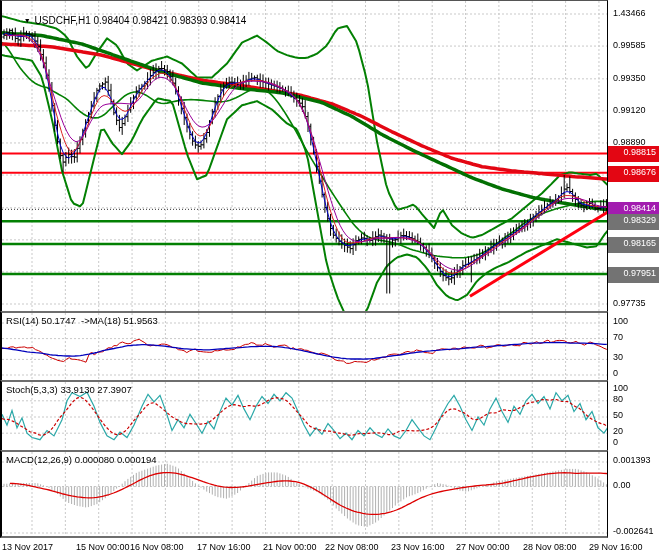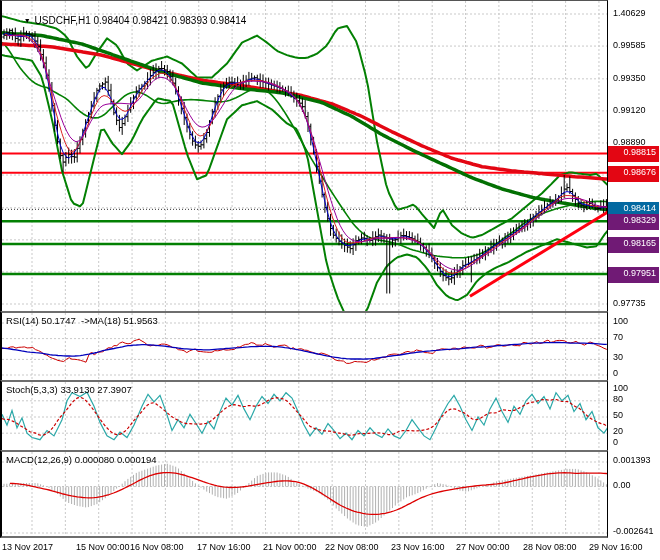--- a/index.html
+++ b/index.html
@@ -13,22 +13,22 @@
   #macd-panel{top:450px;height:88px;border-top:2px solid #6e6e6e;border-bottom:2px solid #6e6e6e;}
   .panel svg{display:block;}
   .sym-title{position:absolute;top:3px;left:5px;font-size:10px;color:#000;white-space:pre;}
   .sym-title .tri{font-size:7px;vertical-align:1px;margin-right:4px;cursor:pointer;}
   .ind-label{position:absolute;top:2px;left:4px;font-size:9.5px;color:#000;white-space:pre;}
   #y-axis{position:absolute;left:608px;top:0;width:52px;height:538px;background:#fff;}
   .ytick{position:absolute;left:5px;font-size:9px;color:#000;white-space:nowrap;}
   .badge{position:absolute;left:0;width:51px;height:16px;line-height:12px;font-size:9px;
          color:#fff;text-align:right;padding-right:3px;box-sizing:border-box;}
   .badge.red{background:#e30613;}
-  .badge.green{background:#701a75;}
-  .badge.black{background:#0369a1;}
+  .badge.green{background:#737373;}
+  .badge.black{background:#a21caf;}
   #x-axis{position:absolute;left:0;top:538px;width:660px;height:38px;background:#fff;}
   .xtick{position:absolute;top:4px;font-size:9px;color:#000;white-space:nowrap;}
 </style>
 </head>
 <body>
 
 <div id="app">
 
   <div class="panel" id="main-panel">
     <svg id="main-svg" width="605" height="310">
@@ -164,21 +164,21 @@
         <line x1="0" y1="10" x2="605" y2="10" stroke="#c9c9c9" stroke-width="1" stroke-dasharray="2,2"></line>
         <line x1="0" y1="34.517352503718385" x2="605" y2="34.517352503718385" stroke="#c9c9c9" stroke-width="1" stroke-dasharray="2,2"></line>
         <line x1="0" y1="81" x2="605" y2="81" stroke="#c9c9c9" stroke-width="1" stroke-dasharray="2,2"></line>
         <path d="M2.0 34.5L2.0 31.8M4.8 34.5L4.8 31.7M7.6 34.5L7.6 31.5M10.4 34.5L10.4 31.4M13.3 34.5L13.3 31.3M16.1 34.5L16.1 31.2M18.9 34.5L18.9 31.0M21.7 34.5L21.7 31.0M24.5 34.5L24.5 31.0M27.3 34.5L27.3 31.0M30.2 34.5L30.2 31.0M33.0 34.5L33.0 31.0M35.8 34.5L35.8 31.3M38.6 34.5L38.6 32.3M41.4 34.5L41.4 33.3M44.2 34.5L44.2 34.2M47.0 34.5L47.0 36.0M49.9 34.5L49.9 37.9M52.7 34.5L52.7 39.9M55.5 34.5L55.5 42.0M58.3 34.5L58.3 44.5M61.1 34.5L61.1 46.9M63.9 34.5L63.9 49.4M66.7 34.5L66.7 51.0M69.6 34.5L69.6 52.0M72.4 34.5L72.4 53.0M75.2 34.5L75.2 53.9M78.0 34.5L78.0 54.4M80.8 34.5L80.8 54.9M83.6 34.5L83.6 55.4M86.4 34.5L86.4 55.1M89.3 34.5L89.3 54.1M92.1 34.5L92.1 53.1M94.9 34.5L94.9 52.2M97.7 34.5L97.7 50.2M100.5 34.5L100.5 48.2M103.3 34.5L103.3 46.2M106.2 34.5L106.2 44.1M109.0 34.5L109.0 41.6M111.8 34.5L111.8 39.1M114.6 34.5L114.6 36.6M117.4 34.5L117.4 34.2M120.2 34.5L120.2 31.7M123.0 34.5L123.0 29.2M125.9 34.5L125.9 26.9M128.7 34.5L128.7 24.9M131.5 34.5L131.5 22.9M134.3 34.5L134.3 20.9M137.1 34.5L137.1 19.7M139.9 34.5L139.9 18.7M142.7 34.5L142.7 17.7M145.6 34.5L145.6 16.7M148.4 34.5L148.4 15.7M151.2 34.5L151.2 14.7M154.0 34.5L154.0 13.7M156.8 34.5L156.8 13.1M159.6 34.5L159.6 12.6M162.5 34.5L162.5 12.1M165.3 34.5L165.3 11.7M168.1 34.5L168.1 12.7M170.9 34.5L170.9 13.7M173.7 34.5L173.7 14.7M176.5 34.5L176.5 16.5M179.3 34.5L179.3 19.0M182.2 34.5L182.2 21.5M185.0 34.5L185.0 23.9M187.8 34.5L187.8 26.4M190.6 34.5L190.6 28.9M193.4 34.5L193.4 31.4M196.2 34.5L196.2 33.6M199.0 34.5L199.0 35.6M201.9 34.5L201.9 37.6M204.7 34.5L204.7 39.6M207.5 34.5L207.5 41.1M210.3 34.5L210.3 42.6M213.1 34.5L213.1 44.1M215.9 34.5L215.9 45.2M218.8 34.5L218.8 45.7M221.6 34.5L221.6 46.2M224.4 34.5L224.4 46.7M227.2 34.5L227.2 45.7M230.0 34.5L230.0 44.2M232.8 34.5L232.8 42.7M235.6 34.5L235.6 41.0M238.5 34.5L238.5 38.5M241.3 34.5L241.3 36.0M244.1 34.5L244.1 33.6M246.9 34.5L246.9 31.1M249.7 34.5L249.7 28.6M252.5 34.5L252.5 26.1M255.3 34.5L255.3 23.8M258.2 34.5L258.2 22.8M261.0 34.5L261.0 21.9M263.8 34.5L263.8 20.9M266.6 34.5L266.6 20.4M269.4 34.5L269.4 20.4M272.2 34.5L272.2 20.4M275.1 34.5L275.1 20.5M277.9 34.5L277.9 21.4M280.7 34.5L280.7 22.4M283.5 34.5L283.5 23.4M286.3 34.5L286.3 24.9M289.1 34.5L289.1 26.9M291.9 34.5L291.9 28.8M294.8 34.5L294.8 30.8M297.6 34.5L297.6 32.4M300.4 34.5L300.4 33.8M303.2 34.5L303.2 35.3M306.0 34.5L306.0 36.6M308.8 34.5L308.8 37.6M311.6 34.5L311.6 38.6M314.5 34.5L314.5 39.6M317.3 34.5L317.3 41.4M320.1 34.5L320.1 43.4M322.9 34.5L322.9 45.4M325.7 34.5L325.7 47.6M328.5 34.5L328.5 50.6M331.4 34.5L331.4 53.5M334.2 34.5L334.2 56.5M337.0 34.5L337.0 59.1M339.8 34.5L339.8 61.6M342.6 34.5L342.6 64.1M345.4 34.5L345.4 66.5M348.2 34.5L348.2 68.5M351.1 34.5L351.1 70.5M353.9 34.5L353.9 72.4M356.7 34.5L356.7 73.5M359.5 34.5L359.5 74.0M362.3 34.5L362.3 74.5M365.1 34.5L365.1 74.9M367.9 34.5L367.9 73.4M370.8 34.5L370.8 72.0M373.6 34.5L373.6 70.5M376.4 34.5L376.4 68.5M379.2 34.5L379.2 66.0M382.0 34.5L382.0 63.5M384.8 34.5L384.8 61.1M387.7 34.5L387.7 58.6M390.5 34.5L390.5 56.1M393.3 34.5L393.3 53.6M396.1 34.5L396.1 51.3M398.9 34.5L398.9 49.4M401.7 34.5L401.7 47.4M404.5 34.5L404.5 45.4M407.4 34.5L407.4 44.2M410.2 34.5L410.2 43.3M413.0 34.5L413.0 42.3M415.8 34.5L415.8 41.1M418.6 34.5L418.6 39.6M421.4 34.5L421.4 38.2M424.2 34.5L424.2 36.7M427.1 34.5L427.1 35.2M429.9 34.5L429.9 33.7M432.7 34.5L432.7 32.2M435.5 34.5L435.5 31.1M438.3 34.5L438.3 31.6M441.1 34.5L441.1 32.1M444.0 34.5L444.0 32.6M446.8 34.5L446.8 33.7M449.6 34.5L449.6 35.2M452.4 34.5L452.4 36.7M455.2 34.5L455.2 38.1M458.0 34.5L458.0 38.6M460.8 34.5L460.8 39.1M463.7 34.5L463.7 39.6M466.5 34.5L466.5 39.3M469.3 34.5L469.3 38.3M472.1 34.5L472.1 37.3M474.9 34.5L474.9 36.3M477.7 34.5L477.7 35.3M480.5 34.5L480.5 34.3M483.4 34.5L483.4 33.3M486.2 34.5L486.2 32.3M489.0 34.5L489.0 31.4M491.8 34.5L491.8 30.4M494.6 34.5L494.6 29.4M497.4 34.5L497.4 28.8M500.3 34.5L500.3 28.3M503.1 34.5L503.1 27.8M505.9 34.5L505.9 27.3M508.7 34.5L508.7 26.8M511.5 34.5L511.5 26.3M514.3 34.5L514.3 25.8M517.1 34.5L517.1 25.3M520.0 34.5L520.0 24.8M522.8 34.5L522.8 24.3M525.6 34.5L525.6 23.9M528.4 34.5L528.4 23.4M531.2 34.5L531.2 22.9M534.0 34.5L534.0 22.4M536.9 34.5L536.9 21.9M539.7 34.5L539.7 21.4M542.5 34.5L542.5 20.9M545.3 34.5L545.3 20.4M548.1 34.5L548.1 19.9M550.9 34.5L550.9 19.4M553.7 34.5L553.7 18.9M556.6 34.5L556.6 18.4M559.4 34.5L559.4 17.9M562.2 34.5L562.2 17.4M565.0 34.5L565.0 16.9M567.8 34.5L567.8 16.9M570.6 34.5L570.6 16.9M573.4 34.5L573.4 16.9M576.3 34.5L576.3 17.4M579.1 34.5L579.1 18.4M581.9 34.5L581.9 19.3M584.7 34.5L584.7 20.3M587.5 34.5L587.5 21.8M590.3 34.5L590.3 23.3M593.2 34.5L593.2 24.7M596.0 34.5L596.0 26.4M598.8 34.5L598.8 28.4M601.6 34.5L601.6 30.4M604.4 34.5L604.4 32.3" stroke="#b0b0b0" stroke-width="1" fill="none"></path>
         <path d="M8.0 31.4 L10.8 31.5 L13.6 31.7 L16.4 31.9 L19.2 32.3 L22.0 32.7 L24.8 33.1 L27.6 33.7 L30.4 34.3 L33.2 34.9 L36.0 35.6 L38.8 36.2 L41.6 36.8 L44.4 37.4 L47.2 38.0 L50.0 38.8 L52.8 39.6 L55.6 40.4 L58.4 41.2 L61.2 42.0 L64.0 42.7 L66.8 43.3 L69.6 43.9 L72.4 44.4 L75.2 44.9 L78.0 45.2 L80.8 45.5 L83.6 45.7 L86.4 45.8 L89.2 45.8 L92.0 45.6 L94.8 45.3 L97.6 44.9 L100.4 44.4 L103.2 43.7 L106.0 43.0 L108.8 42.0 L111.6 41.0 L114.4 39.9 L117.2 38.7 L120.0 37.4 L122.8 36.0 L125.6 34.6 L128.4 33.2 L131.2 31.7 L134.0 30.2 L136.8 28.7 L139.6 27.3 L142.4 26.0 L145.2 24.8 L148.0 23.7 L150.8 22.8 L153.6 22.0 L156.4 21.4 L159.2 21.0 L162.0 20.7 L164.8 20.6 L167.6 20.6 L170.4 20.8 L173.2 21.2 L176.0 21.7 L178.8 22.3 L181.6 23.0 L184.4 23.9 L187.2 24.8 L190.0 25.7 L192.8 26.7 L195.6 27.7 L198.4 28.7 L201.2 29.7 L204.0 30.6 L206.8 31.5 L209.6 32.3 L212.4 33.1 L215.2 33.8 L218.0 34.3 L220.8 34.8 L223.6 35.1 L226.4 35.3 L229.2 35.5 L232.0 35.4 L234.8 35.3 L237.6 35.1 L240.4 34.8 L243.2 34.5 L246.0 34.1 L248.8 33.6 L251.6 33.1 L254.4 32.6 L257.2 32.1 L260.0 31.6 L262.8 31.1 L265.6 30.7 L268.4 30.3 L271.2 29.9 L274.0 29.5 L276.8 29.2 L279.6 29.0 L282.4 28.9 L285.2 28.9 L288.0 29.0 L290.8 29.3 L293.6 29.7 L296.4 30.3 L299.2 31.1 L302.0 32.1 L304.8 33.3 L307.6 34.6 L310.4 36.0 L313.2 37.6 L316.0 39.2 L318.8 40.9 L321.6 42.7 L324.4 44.5 L327.2 46.3 L330.0 48.1 L332.8 49.9 L335.6 51.6 L338.4 53.2 L341.2 54.7 L344.0 56.0 L346.8 57.2 L349.6 58.3 L352.4 59.3 L355.2 60.1 L358.0 60.7 L360.8 61.3 L363.6 61.8 L366.4 62.1 L369.2 62.3 L372.0 62.3 L374.8 62.3 L377.6 62.1 L380.4 61.7 L383.2 61.3 L386.0 60.6 L388.8 59.9 L391.6 59.0 L394.4 58.0 L397.2 56.8 L400.0 55.6 L402.8 54.2 L405.6 52.7 L408.4 51.3 L411.2 49.8 L414.0 48.4 L416.8 47.0 L419.6 45.7 L422.4 44.6 L425.2 43.5 L428.0 42.5 L430.8 41.6 L433.6 40.9 L436.4 40.2 L439.2 39.5 L442.0 38.9 L444.8 38.3 L447.6 37.8 L450.4 37.3 L453.2 36.8 L456.0 36.4 L458.8 35.9 L461.6 35.5 L464.4 35.1 L467.2 34.7 L470.0 34.3 L472.8 34.0 L475.6 33.7 L478.4 33.4 L481.2 33.2 L484.0 33.0 L486.8 32.7 L489.6 32.5 L492.4 32.2 L495.2 31.9 L498.0 31.5 L500.8 31.1 L503.6 30.5 L506.4 30.0 L509.2 29.4 L512.0 28.7 L514.8 28.1 L517.6 27.4 L520.4 26.8 L523.2 26.1 L526.0 25.5 L528.8 24.9 L531.6 24.4 L534.4 23.8 L537.2 23.3 L540.0 22.8 L542.8 22.3 L545.6 21.9 L548.4 21.6 L551.2 21.3 L554.0 21.1 L556.8 20.9 L559.6 20.8 L562.4 20.7 L565.2 20.8 L568.0 20.9 L570.8 21.1 L573.6 21.4 L576.4 21.3 L579.2 21.2 L582.0 21.2 L584.8 21.1 L587.6 21.1 L590.4 21.1 L593.2 21.1 L596.0 21.2 L598.8 21.2 L601.6 21.3 L604.4 21.5 L607.2 21.7 L610.0 21.9 L612.8 22.2" stroke="#dd0000" stroke-width="1.3" fill="none"></path>
       </svg>
     <div class="ind-label">MACD(12,26,9) 0.000080 0.000194</div>
   </div>
 
   <div id="y-axis">
-      <div class="ytick" style="top: 8px;">1.40629</div>
+      <div class="ytick" style="top: 8px;">1.43466</div>
       <div class="ytick" style="top: 40.0673px;">0.99585</div>
       <div class="ytick" style="top: 72.8317px;">0.99350</div>
       <div class="ytick" style="top: 104.899px;">0.99120</div>
       <div class="ytick" style="top: 136.966px;">0.98890</div>
       <div class="ytick" style="top: 298px; text-align: right;">0.97735</div>
       <div class="ytick" style="top: 316px;">100</div>
       <div class="ytick" style="top: 331.6px;">70</div>
       <div class="ytick" style="top: 352.4px;">30</div>
       <div class="ytick" style="top: 368px;">0</div>
       <div class="ytick" style="top: 383px;">100</div>

